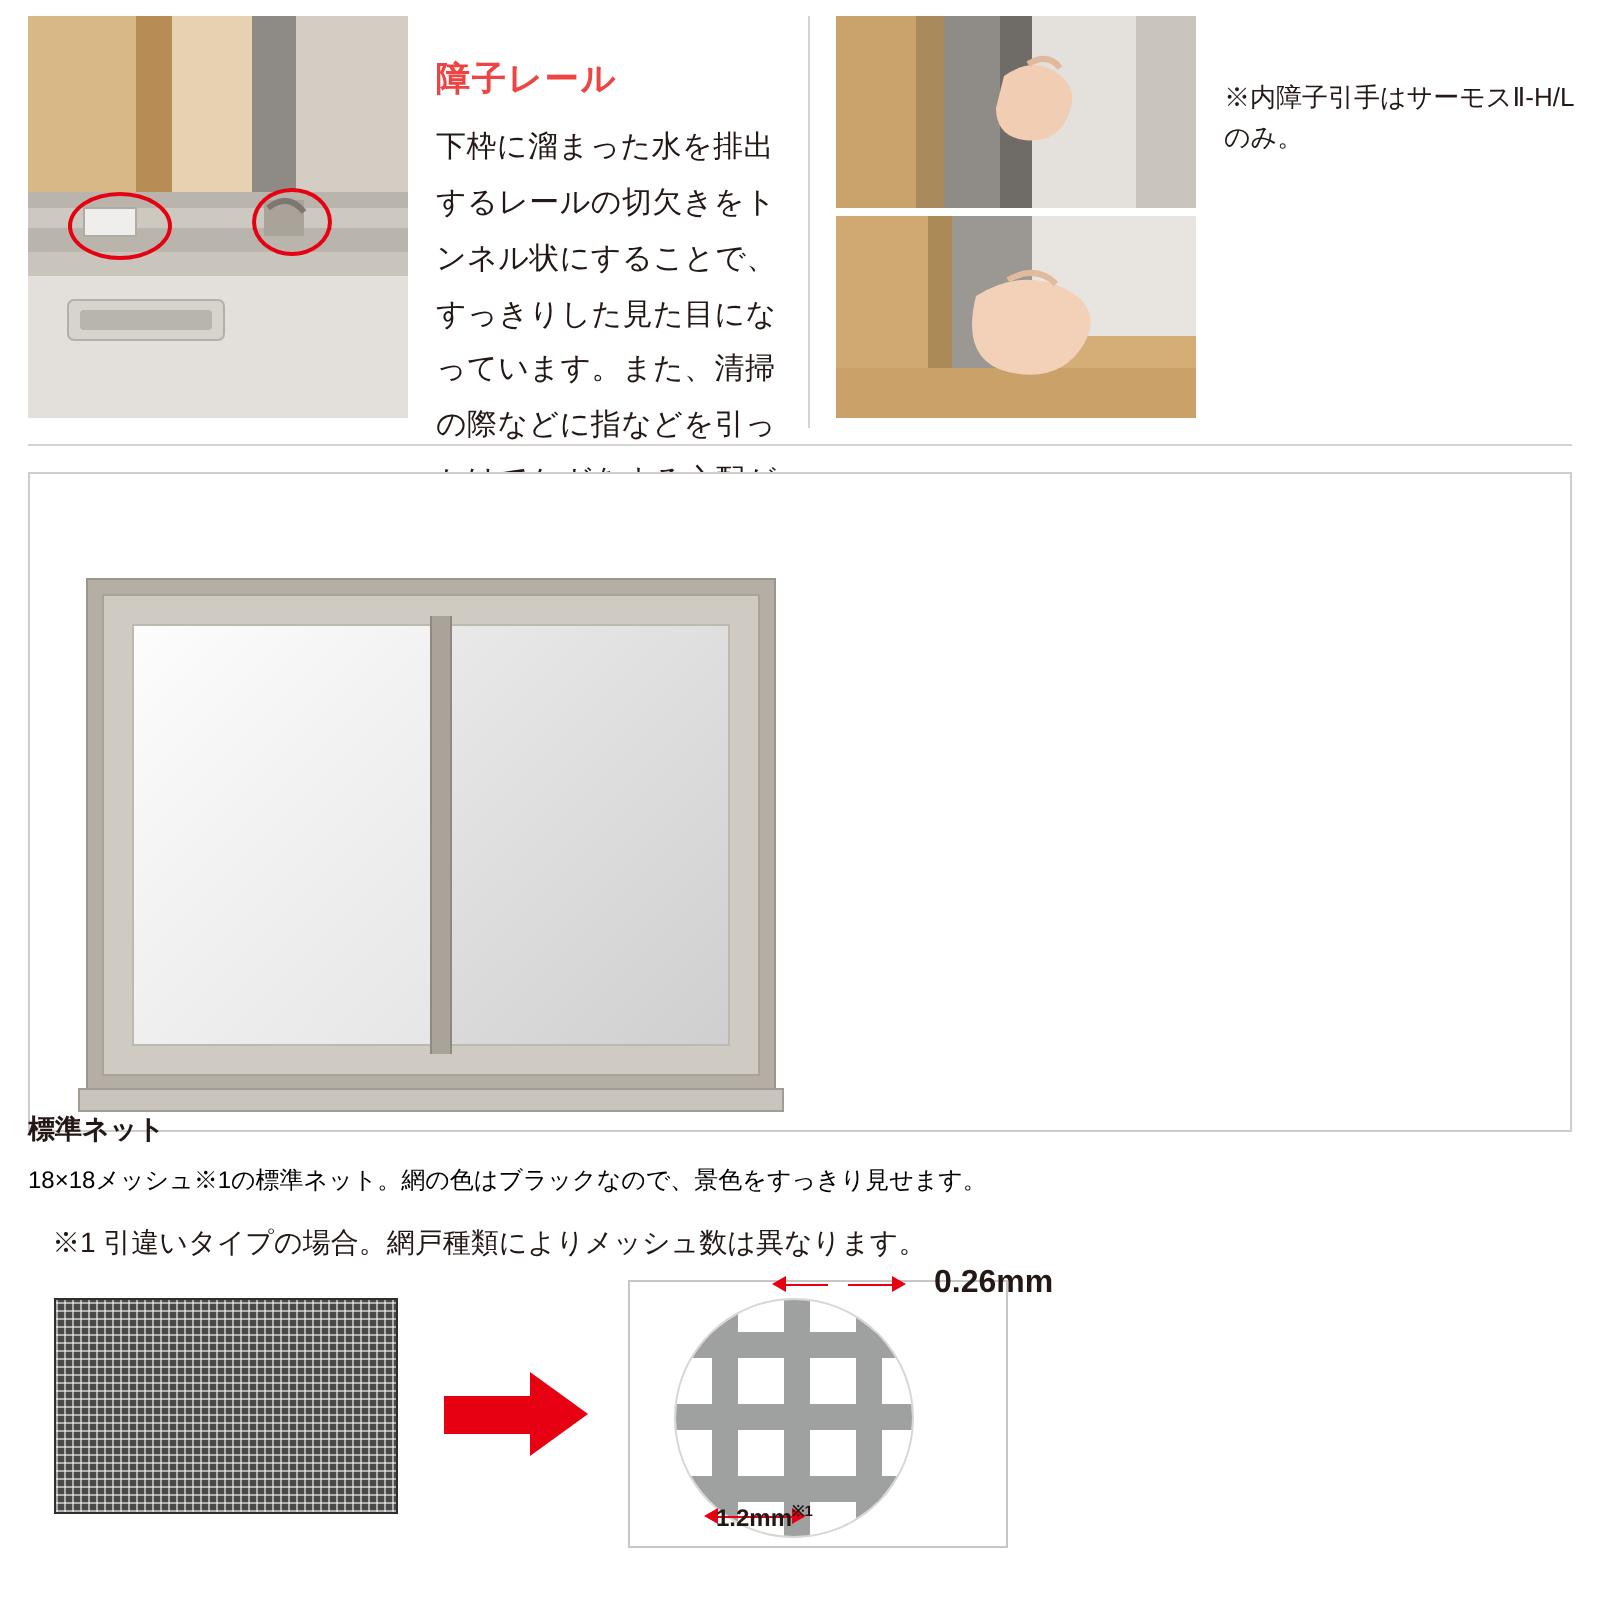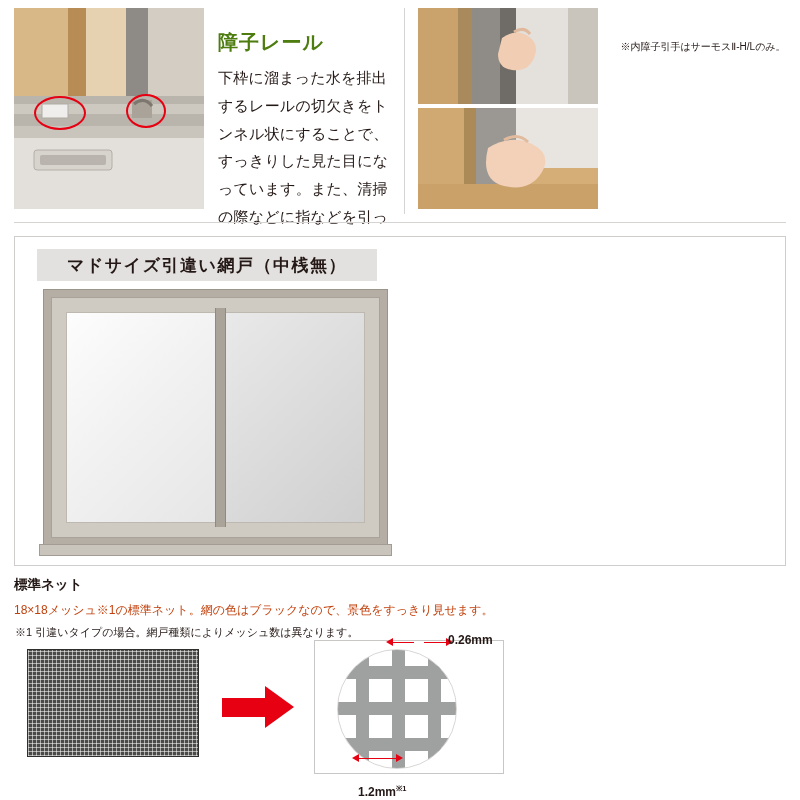--- a/index.html
+++ b/index.html
@@ -71,41 +71,40 @@
 
   .text-block {
     padding-left: 14px;
     padding-top: 22px;
     box-sizing: border-box;
   }
   .text-block.left { width: 196px; }
   .text-block.right { width: 196px; }
 
   .sub-title {
-    font-size: 20px;
+    font-size: 17px;
     font-weight: bold;
     letter-spacing: 1px;
-    color: #4d7c0f;
+    color: #ef4444;
     margin: 0 0 10px 0;
     line-height: 1.2;
   }
   .body-text {
     font-size: 15px;
     line-height: 1.85;
     color: #231815;
     letter-spacing: 0.2px;
     margin: 0;
   }
   .note-text {
-    font-size: 10px;
+    font-size: 13px;
     line-height: 1.5;
     color: #231815;
     margin-top: 9px;
     letter-spacing: 0px;
-    text-align: center;
   }
 
   
   .panel {
     position: absolute;
     left: 14px;
     top: 236px;
     width: 772px;
     height: 330px;
     border: 1px solid #cfcdcb;
@@ -187,39 +186,39 @@
     height: 12px;
     background: #c9c4bc;
     border: 1px solid #a29c94;
     box-sizing: border-box;
   }
 
   
   .net-section {
     position: absolute;
     left: 14px;
-    top: 576px;
+    top: 556px;
     width: 772px;
   }
   .net-title {
     font-size: 13.5px;
     font-weight: bold;
     color: #231815;
     margin: 0 0 7px 0;
   }
   .net-desc {
     font-size: 12px;
-    color: #c2410c;
+    color: #000000;
     margin: 0 0 5px 0;
     line-height: 1.5;
   }
   .net-note {
-    font-size: 11px;
-    color: #231815;
-    margin: 1px;
+    font-size: 14px;
+    color: #231815;
+    margin: 12px;
     line-height: 1.5;
   }
   .sup {
     font-size: 7.5px;
     vertical-align: super;
   }
 
   
   .figure-row {
     position: absolute;
@@ -426,23 +425,20 @@
     <div class="text-block right">
       <p class="note-text">※内障子引手はサーモスⅡ-H/Lのみ。</p>
     </div>
   </div>
 </div>
 
 <div class="divider-vert"></div>
 <div class="divider-horiz"></div>
 
 <div class="panel">
-  <div class="panel-header">
-    <span class="panel-header-label">マドサイズ引違い網戸（中桟無）</span>
-  </div>
 
   <div class="window-illu">
     <div class="win-outer"></div>
     <div class="win-inner-frame">
       <div class="win-pane left"></div>
       <div class="win-pane right"></div>
       <div class="win-mullion"></div>
     </div>
     <div class="win-sill"></div>
   </div>
@@ -474,25 +470,25 @@
       <div class="zmesh-h h2"></div>
       <div class="zmesh-h h3"></div>
     </div>
   </div>
 
   <div style="position:absolute; left:370px; top:-6px; width:200px; height:26px;">
     <div class="red-line" style="left:8px; top:10px; width:22px;"></div>
     <div class="red-tick tick-left" style="left:2px; top:6px;"></div>
     <div class="red-line" style="left:40px; top:10px; width:22px;"></div>
     <div class="red-tick tick-right" style="left:62px; top:6px;"></div>
-    <span style="position:absolute; left:64px; top:1px; font-size:12px; font-weight:bold;">0.26mm</span>
+    <span style="position:absolute; left:83px; top:1px; font-size:16px; font-weight:bold;">0.26mm</span>
   </div>
 
   <div style="position:absolute; left:338px; top:112px; width:200px; height:40px;">
     <div class="red-tick tick-left" style="left:0px; top:4px;"></div>
     <div class="red-line" style="left:6px; top:8px; width:40px;"></div>
     <div class="red-tick tick-right" style="left:44px; top:4px;"></div>
-    <span style="position:absolute; left:6px; top:33px; font-size:12px; font-weight:bold;">
+    <span style="position:absolute; left:6px; top:0; font-size:12px; font-weight:bold;">
       <span>1.2mm</span><span class="sup">※1</span>
     </span>
   </div>
 
 </div>
 
 </body></html>

